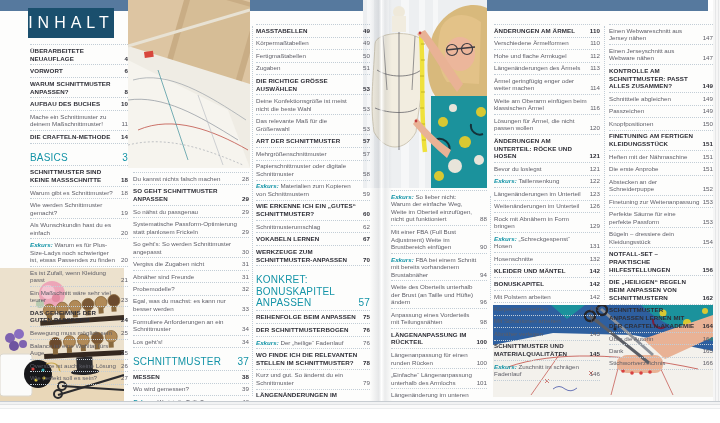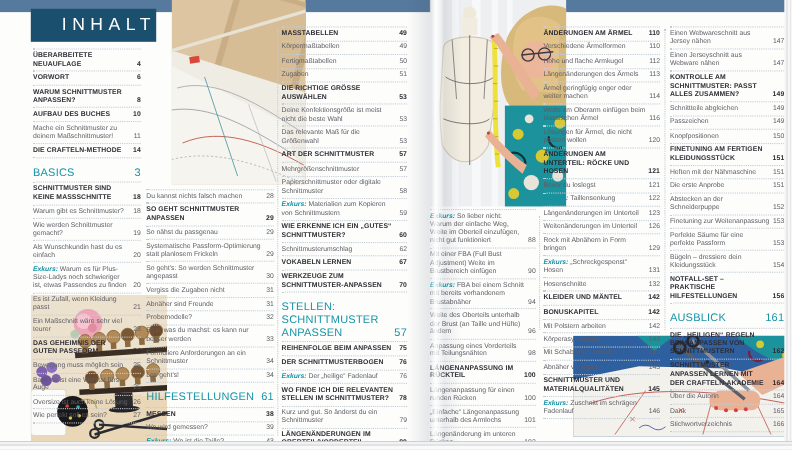--- a/index.html
+++ b/index.html
@@ -1,18 +1,18 @@
 <!DOCTYPE html>
 <html><head>
 <meta charset="utf-8">
 <style>
   html,body{margin:0;padding:0;}
   body{width:720px;height:423px;position:relative;overflow:hidden;background:#ffffff;
        font-family:"Liberation Sans","DejaVu Sans",sans-serif;}
-  .abs{position:absolute;padding-left:28px;}
+  .abs{position:absolute;}
   
   .top-strip{left:0;top:0;width:708px;height:11px;background:#56799e;}
   
   .page{background:#fdfdfc;top:11px;height:390px;}
   .page-left{left:0;width:378px;}
   .page-right{left:378px;width:336px;}
   .gutter{left:370px;top:0;width:22px;height:401px;
     background:linear-gradient(90deg,rgba(70,80,95,0) 0%,rgba(70,80,95,.13) 40%,rgba(255,255,255,.85) 52%,rgba(70,80,95,.10) 68%,rgba(70,80,95,0) 100%);}
   .right-edge{left:713px;top:0;width:7px;height:401px;
     background:repeating-linear-gradient(90deg,#f6f6f6 0 2px,#e6e7e8 2px 3px);}
@@ -345,22 +345,22 @@
     </div>
     <div class="entry normal">
       <span class="lbl">Formuliere Anforderungen an ein Schnittmuster</span>
       <span class="pg">34</span>
     </div>
     <div class="entry normal">
       <span class="lbl">Los geht's!</span>
       <span class="pg">34</span>
     </div>
     <div class="entry section">
-      <span class="lbl">HILFESTELLUNGEN</span>
-      <span class="pg">61</span>
+      <span class="lbl">SCHNITTMUSTER</span>
+      <span class="pg">37</span>
     </div>
     <div class="entry bold">
       <span class="lbl">MESSEN</span>
       <span class="pg">38</span>
     </div>
     <div class="entry normal">
       <span class="lbl">Wo wird gemessen?</span>
       <span class="pg">39</span>
     </div>
     <div class="entry normal">
@@ -431,21 +431,21 @@
     </div>
     <div class="entry bold">
       <span class="lbl">VOKABELN LERNEN</span>
       <span class="pg">67</span>
     </div>
     <div class="entry bold">
       <span class="lbl">WERKZEUGE ZUM SCHNITTMUSTER-ANPASSEN</span>
       <span class="pg">70</span>
     </div>
     <div class="entry section">
-      <span class="lbl">STELLEN: SCHNITTMUSTER ANPASSEN</span>
+      <span class="lbl">KONKRET: BONUSKAPITEL ANPASSEN</span>
       <span class="pg">57</span>
     </div>
     <div class="entry bold">
       <span class="lbl">REIHENFOLGE BEIM ANPASSEN</span>
       <span class="pg">75</span>
     </div>
     <div class="entry bold">
       <span class="lbl">DER SCHNITTMUSTERBOGEN</span>
       <span class="pg">76</span>
     </div>
@@ -657,24 +657,20 @@
       <span class="pg">153</span>
     </div>
     <div class="entry normal">
       <span class="lbl">Bügeln – dressiere dein Kleidungsstück</span>
       <span class="pg">154</span>
     </div>
     <div class="entry bold">
       <span class="lbl">NOTFALL-SET – PRAKTISCHE HILFESTELLUNGEN</span>
       <span class="pg">156</span>
     </div>
-    <div class="entry section">
-      <span class="lbl">AUSBLICK</span>
-      <span class="pg">161</span>
-    </div>
     <div class="entry bold">
       <span class="lbl">DIE „HEILIGEN“ REGELN BEIM ANPASSEN VON SCHNITTMUSTERN</span>
       <span class="pg">162</span>
     </div>
     <div class="entry bold">
       <span class="lbl">SCHNITTMUSTER ANPASSEN LERNEN MIT DER CRAFTELN-AKADEMIE</span>
       <span class="pg">164</span>
     </div>
     <div class="entry normal">
       <span class="lbl">Über die Autorin</span>

